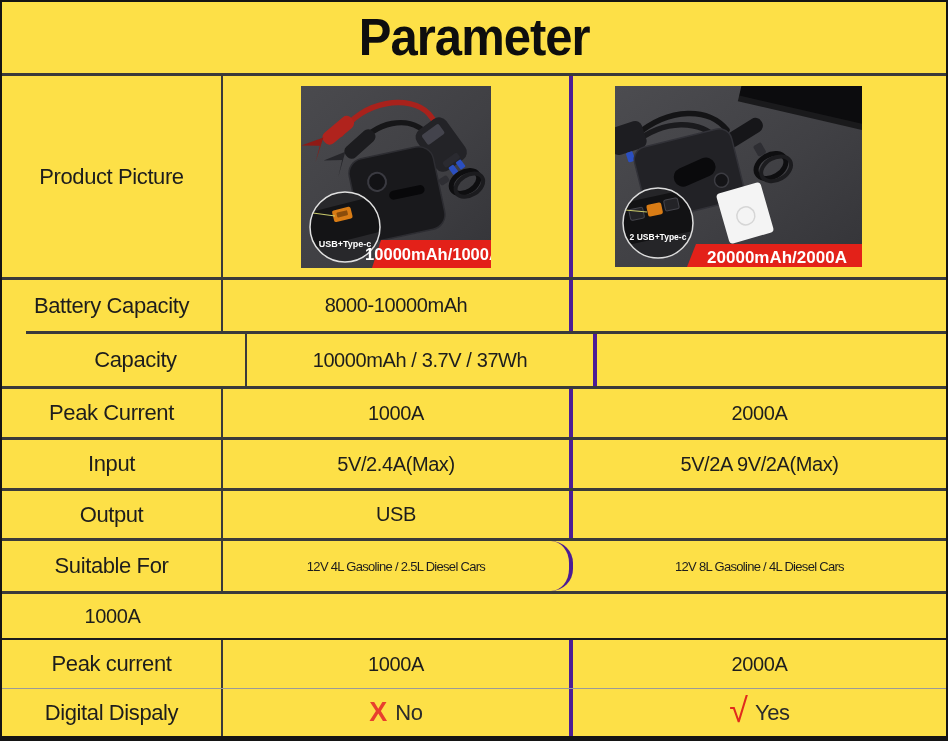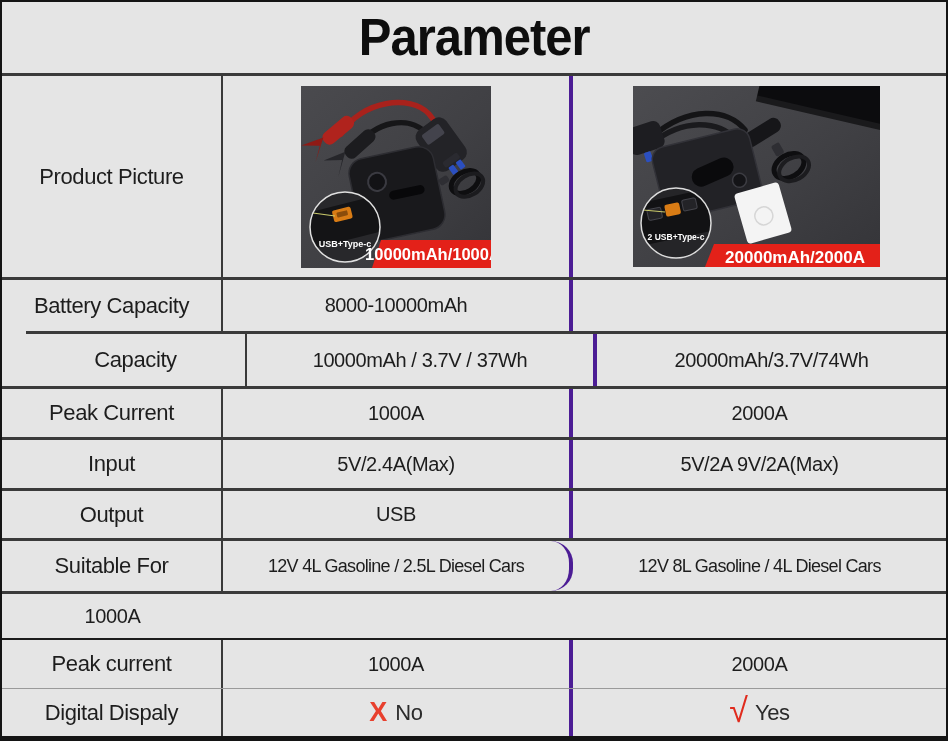--- a/index.html
+++ b/index.html
@@ -3,21 +3,21 @@
 <meta charset="utf-8">
 <style>
   html,body { margin:0; padding:0; background:#ffffff; }
   * { box-sizing:border-box; }
   body { font-family:"Liberation Sans", sans-serif; color:#1d1d1d; }
 
   .sheet {
     width:948px; height:741px;
     border:2px solid #141414;
     border-bottom-width:5px;
-    background:#e5e5e5;
+    background:#fde047;
     display:flex; flex-direction:column;
     overflow:hidden;
   }
 
   .title-row {
     height:74px; flex:0 0 74px;
     display:flex; align-items:center; justify-content:center;
     border-bottom:3px solid #3a3a3a;
   }
   .title-row h1 {
@@ -34,24 +34,24 @@
   .r-output   { flex:0 0 50px; border-top:3px solid #3a3a3a; }
   .r-suitable { flex:0 0 53px; border-top:3px solid #3a3a3a; }
   .r-starting { flex:0 0 47px; border-top:3px solid #3a3a3a; }
   .r-peak2    { flex:0 0 50px; border-top:2px solid #1c1c1c; }
   .r-digital  { flex:1 1 auto; border-top:1px solid #9a9a9a; }
 
   .c { display:flex; align-items:center; justify-content:center; min-width:0; }
   .c-label { border-right:2px solid #3a3a3a; font-size:22px; letter-spacing:-0.4px; }
   .c-v1    { border-right:4px solid #4c1d95; }
   .c-val   { font-size:20px; letter-spacing:-0.4px; }
-  .r-suitable .c-val { font-size:18px; letter-spacing:-0.7px;border-radius:22px; }
+  .r-suitable .c-val { font-size:13px; letter-spacing:-0.7px;border-radius:22px; }
 
   .c-photo1 { justify-content:center; }
-  .c-photo2 { justify-content:flex-start; padding-left:60px; }
+  .c-photo2 { justify-content:flex-start; padding-left:42px; }
   .photo { display:block; }
 
   .mark-cross {
     color:#e8402e; font-weight:700; font-size:27px; margin-right:8px; line-height:1;
   }
   .mark-check {
     color:#e02b1d; font-weight:400; font-size:34px; margin-right:7px; line-height:1;
     transform:translateY(-3px);
   }
   .digital-text { font-size:22px; color:#2b2b2b; letter-spacing:-0.4px; }
@@ -202,21 +202,20 @@
   </div>
 
   <div class="trow r-battery">
     <div class="c c-label">Battery Capacity</div>
     <div class="c c-v1 c-val">8000-10000mAh</div>
   </div>
 
   <div class="trow r-capacity">
     <div class="c c-label">Capacity</div>
     <div class="c c-v1 c-val">10000mAh / 3.7V / 37Wh</div>
-    <div class="c c-val">20000mAh/3.7V/74Wh</div>
   </div>
 
   <div class="trow r-peak">
     <div class="c c-label">Peak Current</div>
     <div class="c c-v1 c-val">1000A</div>
     <div class="c c-val">2000A</div>
   </div>
 
   <div class="trow r-input">
     <div class="c c-label">Input</div>

